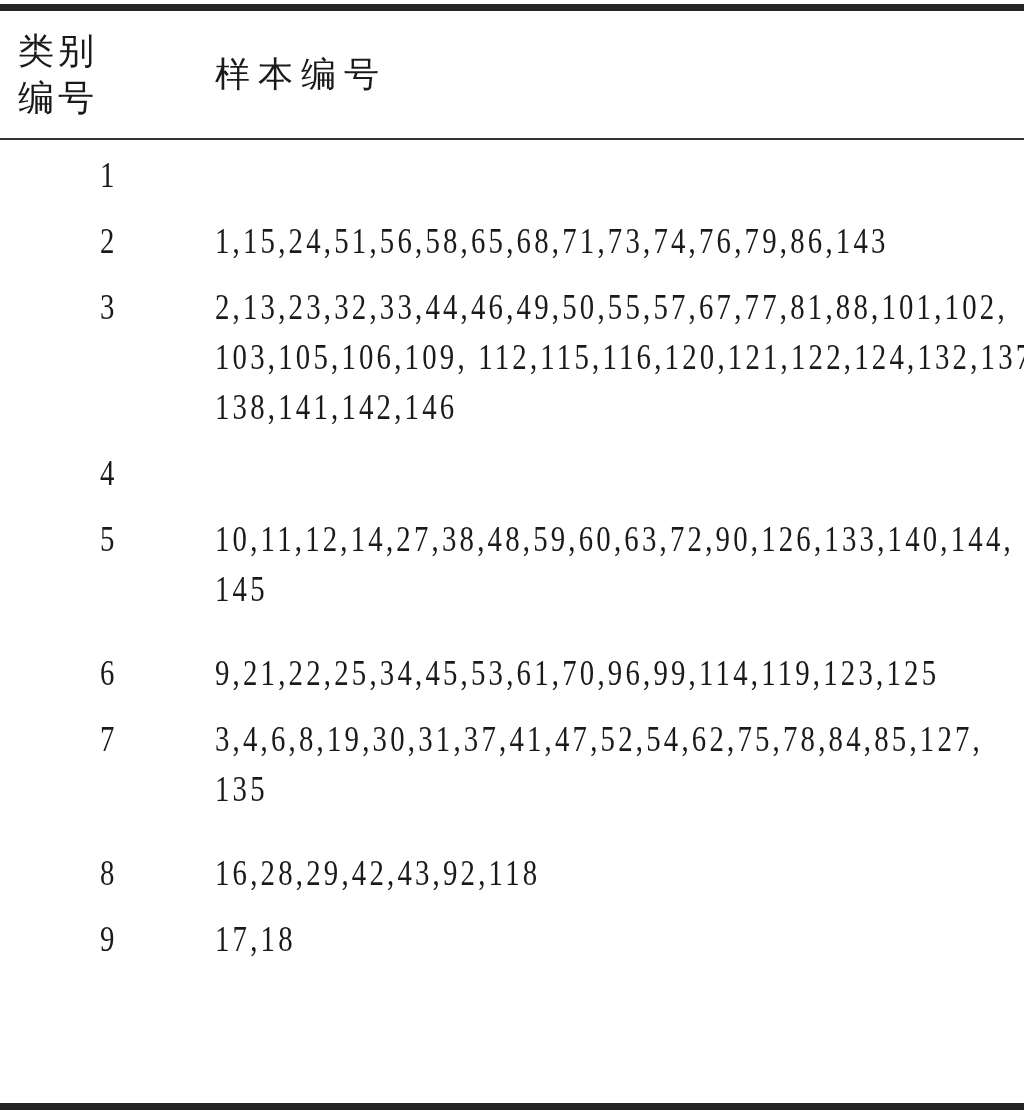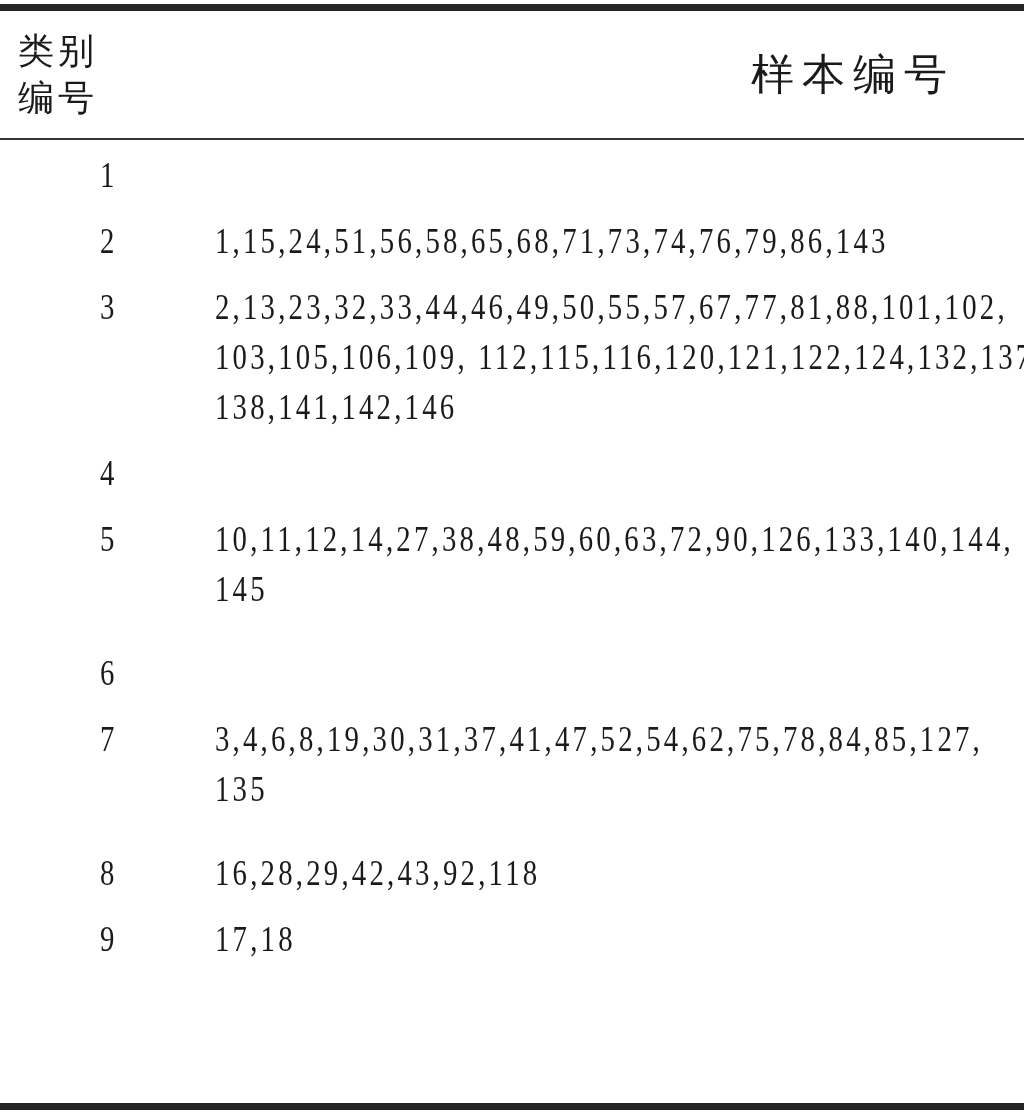--- a/index.html
+++ b/index.html
@@ -51,22 +51,22 @@
     padding-left: 18px;
     font-size: 36px;
     line-height: 47px;
     letter-spacing: 4px;
     white-space: nowrap;
   }
   .header-samples {
     width: 795px;
     box-sizing: border-box;
     padding-right: 55px;
-    text-align: right;
-    font-size: 43px;
+    text-align: left;
+    font-size: 35px;
     letter-spacing: 8px;
     white-space: nowrap;
   }
   
   .rows {
     padding-top: 10px;
   }
   .row {
     display: flex;
     font-size: 36px;
@@ -157,20 +157,23 @@
     <div class="cell-samples">
           <div class="line">10,11,12,14,27,38,48,59,60,63,72,90,126,133,140,144,</div>
           <div class="line">145</div>
         </div>
   </div>
 
   <div class="row">
     <div class="cell-category">
       <span class="num">6</span>
     </div>
+    <div class="cell-samples">
+          <div class="line">9,21,22,25,34,45,53,61,70,96,99,114,119,123,125</div>
+        </div>
   </div>
 
   <div class="row">
     <div class="cell-category">
       <span class="num">7</span>
     </div>
     <div class="cell-samples">
           <div class="line">3,4,6,8,19,30,31,37,41,47,52,54,62,75,78,84,85,127,</div>
           <div class="line">135</div>
         </div>

